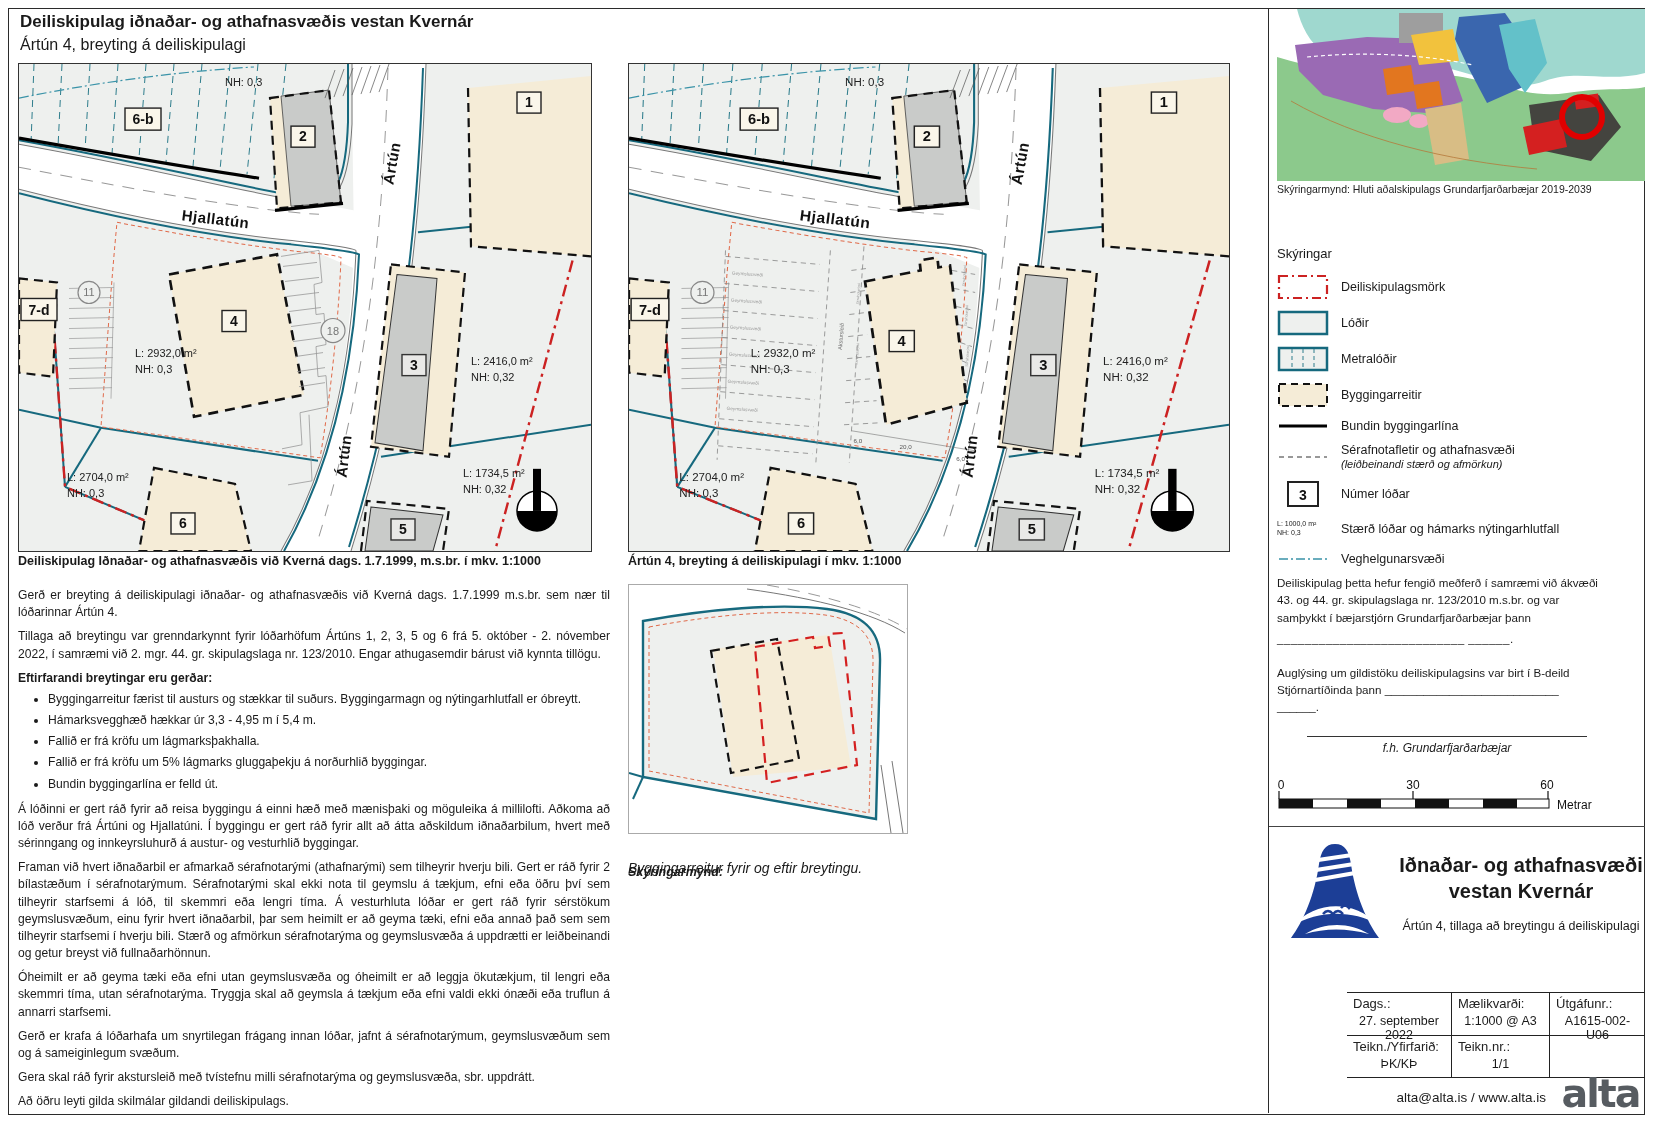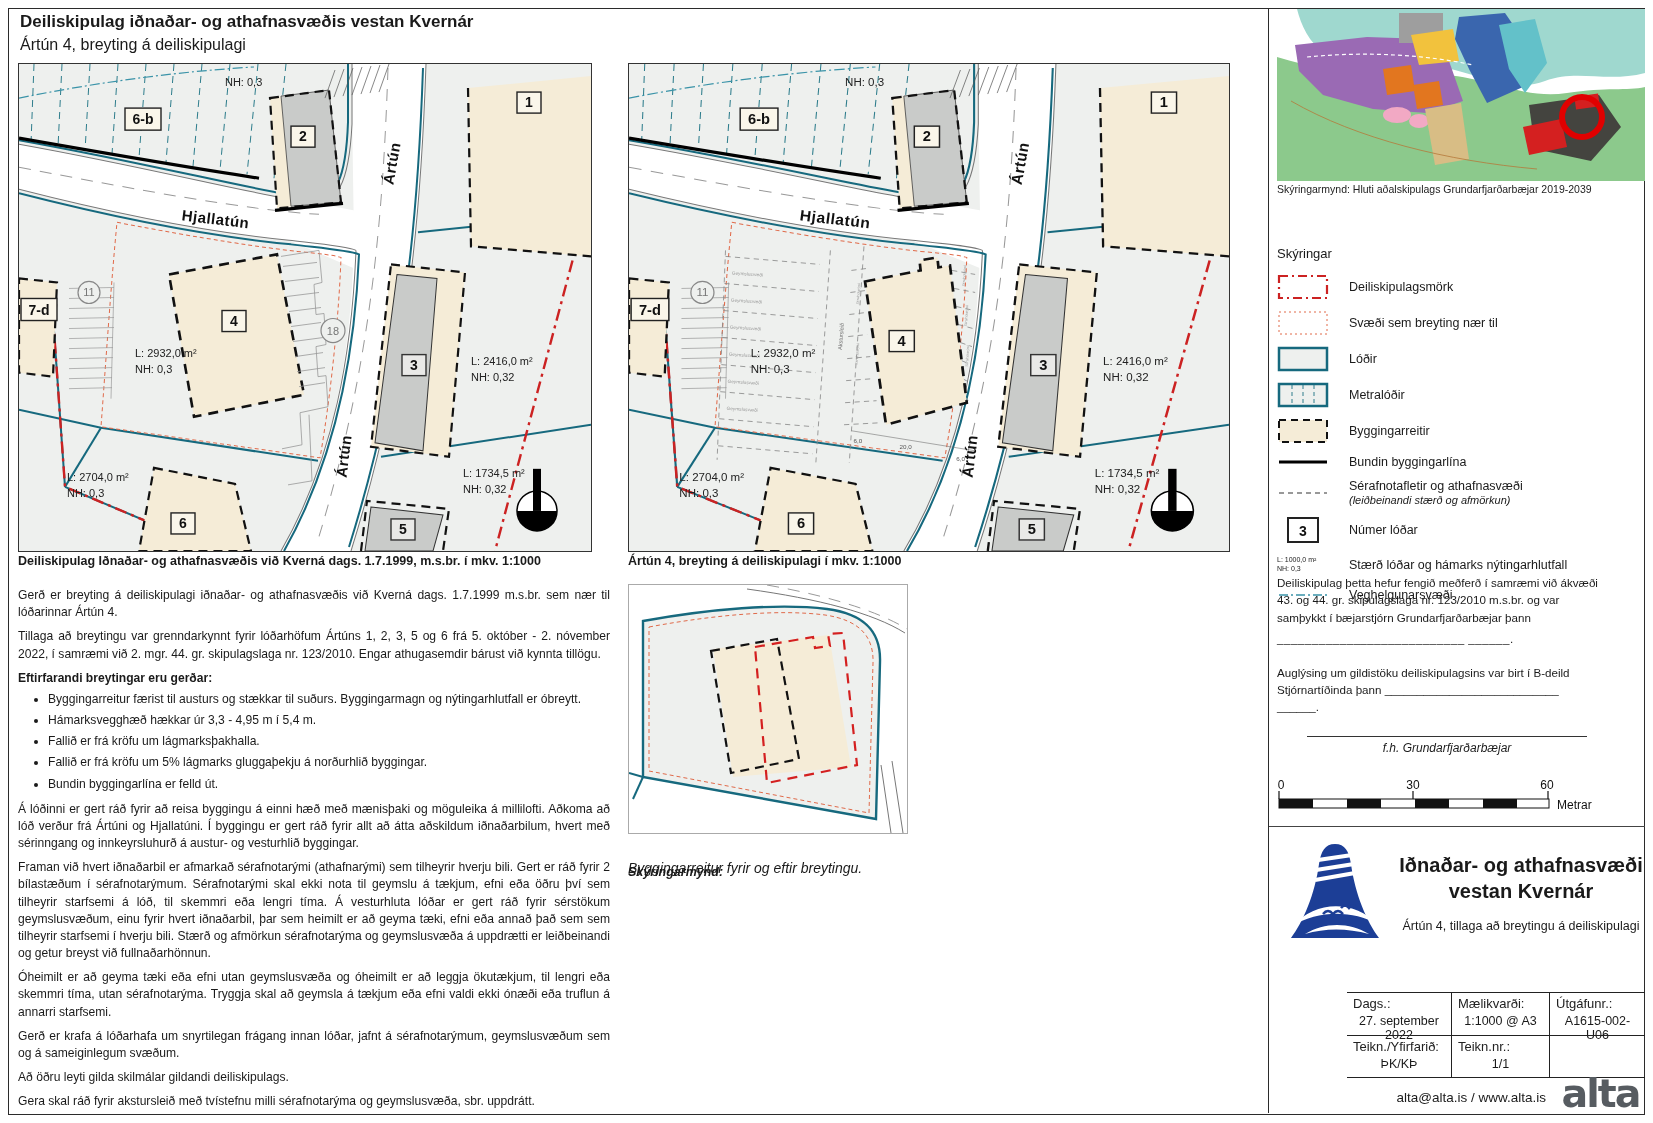--- a/index.html
+++ b/index.html
@@ -43,21 +43,21 @@
   .bodytext .bullhead{font-weight:bold;text-align:left;margin:2px 0 4px 0;}
   ul.bullets{margin:0 0 8px 0;padding-left:30px;}
   ul.bullets li{margin-bottom:4px;}
   
   .m3cap1{left:628px;top:840px;font-size:12.5px;font-weight:bold;font-style:italic;margin-top:25px;}
   .m3cap2{left:628px;top:860px;font-size:14px;font-style:italic;}
   
   .minicap{left:1277px;top:183px;width:368px;font-size:10.5px;color:#222;}
   .legend{left:1277px;top:246px;width:368px;}
   .lg-title{font-size:13px;margin-bottom:12px;}
-  .lg-row{display:flex;align-items:center;gap:20px;margin-bottom:8px;min-height:26px;}
+  .lg-row{display:flex;align-items:center;gap:12px;margin-bottom:8px;min-height:26px;}
   .lg-sw{width:52px;flex:0 0 52px;display:flex;align-items:center;justify-content:center;}
   .lg-label{font-size:12.5px;line-height:1.15;}
   .lg-note{font-size:11px;font-style:italic;}
   .lg-sample{font-size:7px;color:#222;line-height:1.25;width:52px;flex:0 0 52px;}
   .approval{left:1277px;top:574px;width:322px;font-size:11.6px;line-height:1.5;}
   .approval p{margin:0 0 4px 0;}
   .blankline{margin:2px 0 16px 0;letter-spacing:.5px;}
   .signature{left:1277px;top:736px;width:340px;}
   .sig-rule{width:280px;margin:0 auto;border-top:1px solid #333;}
   .sig-text{text-align:center;font-style:italic;font-size:12px;padding-top:4px;}
@@ -455,22 +455,22 @@
     <li>Byggingarreitur færist til austurs og stækkar til suðurs. Byggingarmagn og nýtingarhlutfall er óbreytt.</li>
     <li>Hámarksvegghæð hækkar úr 3,3 - 4,95 m í 5,4 m.</li>
     <li>Fallið er frá kröfu um lágmarksþakhalla.</li>
     <li>Fallið er frá kröfu um 5% lágmarks gluggaþekju á norðurhlið byggingar.</li>
     <li>Bundin byggingarlína er felld út.</li>
   </ul>
   <p>Á lóðinni er gert ráð fyrir að reisa byggingu á einni hæð með mænisþaki og möguleika á millilofti. Aðkoma að lóð verður frá Ártúni og Hjallatúni. Í byggingu er gert ráð fyrir allt að átta aðskildum iðnaðarbilum, hvert með sérinngang og innkeyrsluhurð á austur- og vesturhlið byggingar.</p>
   <p>Framan við hvert iðnaðarbil er afmarkað sérafnotarými (athafnarými) sem tilheyrir hverju bili. Gert er ráð fyrir 2 bílastæðum í sérafnotarýmum. Sérafnotarými skal ekki nota til geymslu á tækjum, efni eða öðru því sem tilheyrir starfsemi á lóð, til skemmri eða lengri tíma. Á vesturhluta lóðar er gert ráð fyrir sérstökum geymslusvæðum, einu fyrir hvert iðnaðarbil, þar sem heimilt er að geyma tæki, efni eða annað það sem sem tilheyrir starfsemi í hverju bili. Stærð og afmörkun sérafnotarýma og geymslusvæða á uppdrætti er leiðbeinandi og getur breyst við fullnaðarhönnun.</p>
   <p>Óheimilt er að geyma tæki eða efni utan geymslusvæða og óheimilt er að leggja ökutækjum, til lengri eða skemmri tíma, utan sérafnotarýma. Tryggja skal að geymsla á tækjum eða efni valdi ekki ónæði eða truflun á annarri starfsemi.</p>
   <p>Gerð er krafa á lóðarhafa um snyrtilegan frágang innan lóðar, jafnt á sérafnotarýmum, geymslusvæðum sem og á sameiginlegum svæðum.</p>
+  <p>Gera skal ráð fyrir akstursleið með tvístefnu milli sérafnotarýma og geymslusvæða, sbr. uppdrátt.</p>
   <p>Að öðru leyti gilda skilmálar gildandi deiliskipulags.</p>
-  <p>Gera skal ráð fyrir akstursleið með tvístefnu milli sérafnotarýma og geymslusvæða, sbr. uppdrátt.</p>
 </div>
 
 <div class="abs" style="left:1277px;top:9px;width:368px;height:172px;">
 <svg width="368" height="172" viewBox="0 0 368 172">
   <rect width="368" height="172" fill="#ffffff"></rect>
   <path fill="#9fd8cf" d="M20,0 L368,0 L368,64 C330,74 300,60 268,72 C230,86 200,62 160,58 C120,54 80,62 48,44 C32,34 24,16 20,0 Z"></path>
   <path fill="#8cc98c" d="M0,48 C40,60 90,70 140,66 C200,60 240,92 290,84 C330,78 350,82 368,78 L368,172 L0,172 Z"></path>
   <path fill="#9a6ab4" d="M18,36 L90,28 L150,30 L172,52 L186,92 L150,104 L96,100 L46,86 L22,62 Z"></path>
   <rect x="122" y="4" width="44" height="30" fill="#9e9e9e"></rect>
   <polygon fill="#f2c23d" points="134,26 176,20 182,52 142,56"></polygon>
@@ -496,28 +496,20 @@
 
   <div class="lg-row">
     <span class="lg-sw">
       <svg width="52" height="28">
           <rect x="2" y="3" width="48" height="22" fill="none" stroke="#cc2222" stroke-width="2.2" stroke-dasharray="9 4 2 4"></rect>
         </svg>
     </span>
     <span class="lg-label">Deiliskipulagsmörk</span>
   </div>
 
-  <div class="lg-row">
-    <span class="lg-sw">
-      <svg width="52" height="28">
-          <rect x="2" y="3" width="48" height="22" fill="none" stroke="#e06a4a" stroke-width="1" stroke-dasharray="2 3"></rect>
-        </svg>
-    </span>
-    <span class="lg-label">Svæði sem breyting nær til</span>
-  </div>
 
   <div class="lg-row">
     <span class="lg-sw">
       <svg width="52" height="28">
           <rect x="2" y="3" width="48" height="22" fill="#eef0ee" stroke="#16697e" stroke-width="2.5"></rect>
         </svg>
     </span>
     <span class="lg-label">Lóðir</span>
   </div>
 

